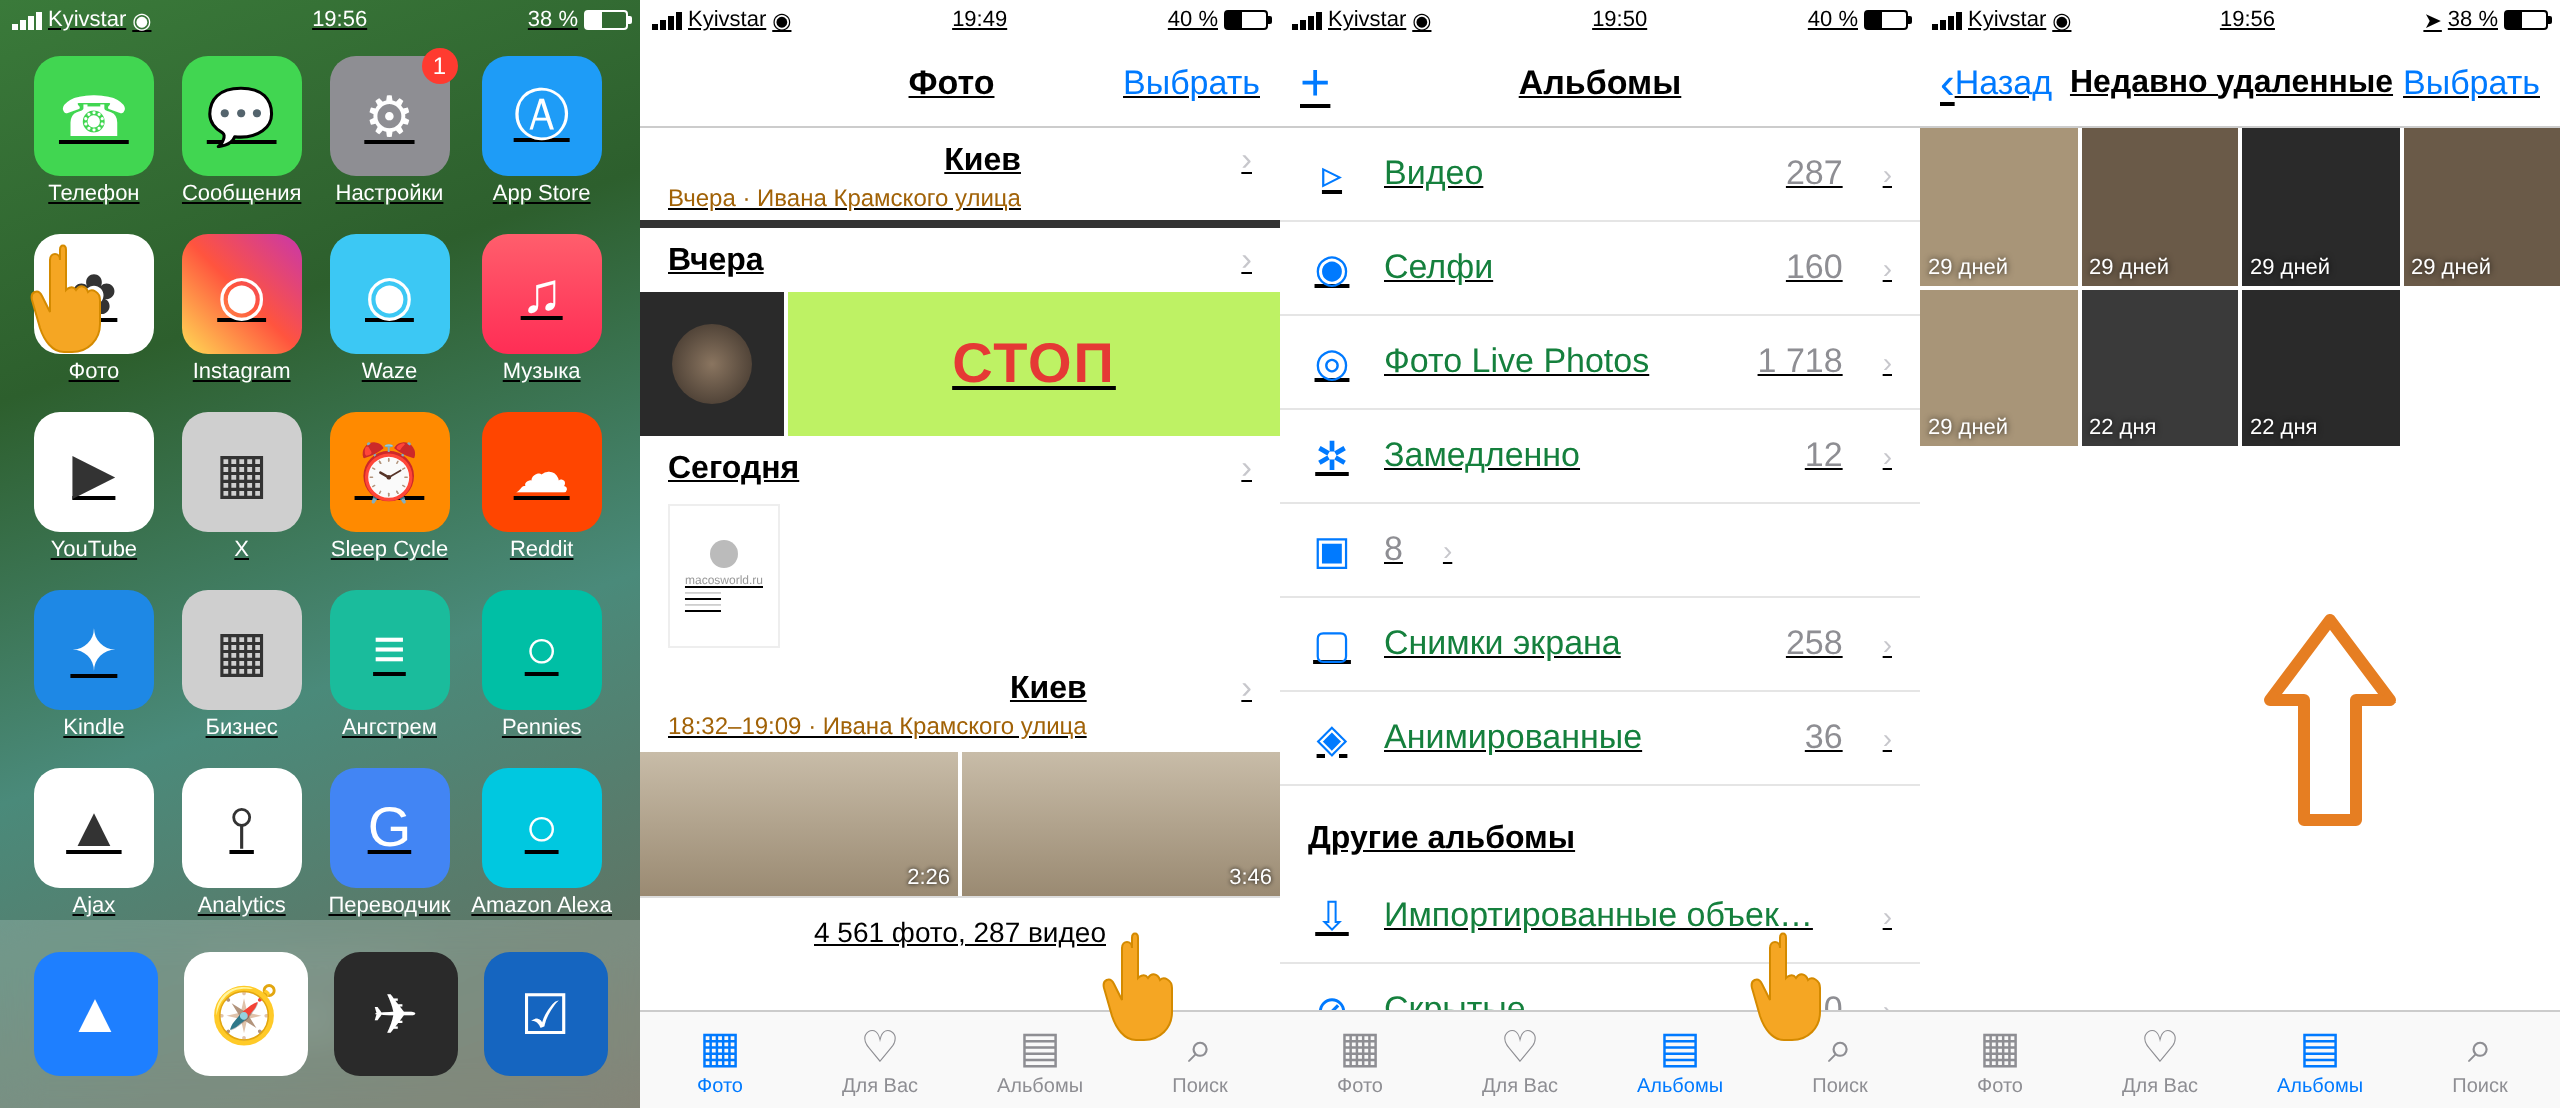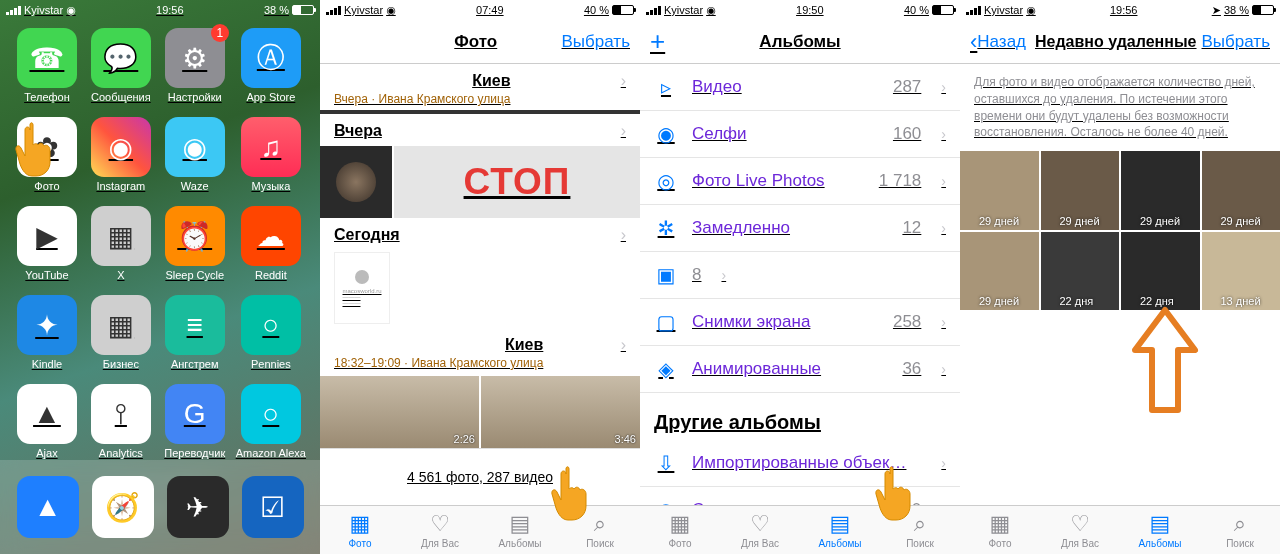--- a/index.html
+++ b/index.html
@@ -40,35 +40,35 @@
 .section-title { font-size: 16px; font-weight: 600; }
 .section-sub { font-size: 12px; color: #a16207; margin-top: 2px; }
 .chev { color: #c7c7cc; font-size: 16px; }
 .hdr-row { display: flex; justify-content: space-between; align-items: flex-start; padding: 8px 14px 4px; text-align: right; }
 .thumbs { display: flex; gap: 2px; padding: 2px 0 0 0; }
 .thumb { flex: 1; height: 72px; background: #7a6a5a; position: relative; }
 .thumb.dark { background: #2a2a2a; }
 .thumb.light { background: #d4c8b8; }
 .thumb-dur { position:absolute; bottom:3px; right:4px; color:#fff; font-size:11px; text-shadow:0 0 2px #000; }
 .doc-thumb { width: 56px; height: 72px; background:#fff; border:1px solid #eee; margin:4px 14px; display:flex; flex-direction:column; align-items:center; justify-content:center; font-size:6px; color:#999;}
-.summary-bar { padding: 20px; text-align: center; font-size: 14px; border-top: 0.5px solid #ddd; }
+.summary-bar { padding: 9px; text-align: center; font-size: 14px; border-top: 0.5px solid #ddd; }
 
 
 .album-row { display: flex; align-items: center; padding: 11px 14px; border-bottom: 0.5px solid #e5e5e5; gap: 14px; }
 .album-icon { width: 24px; height: 24px; color: #007aff; display:flex; align-items:center; justify-content:center; font-size:20px; }
-.album-name { flex: 1; color: #6d28d9; font-size: 17px; white-space:nowrap; overflow:hidden; text-overflow:ellipsis; }
+.album-name { flex: 1; color: #15803d; font-size: 17px; white-space:nowrap; overflow:hidden; text-overflow:ellipsis; }
 .album-count { color: #8e8e93; font-size: 17px; }
 .album-chev { color: #c7c7cc; font-size: 14px; margin-left: 6px; }
-.section-big { padding: 18px 14px 6px; font-size: 20px; font-weight: 700; }
+.section-big { padding: 18px 14px 6px; font-size: 16px; font-weight: 700; }
 
 
 .info-text { padding: 10px 14px; font-size: 12px; color: #8e8e93; line-height: 1.4; }
 .del-grid { display: grid; grid-template-columns: repeat(4, 1fr); gap: 2px; }
 .del-thumb { aspect-ratio: 1; background: #8a7a6a; position: relative; }
-.del-days { position: absolute; bottom: 3px; left: 19px; color: #fff; font-size: 11px; text-shadow: 0 0 3px rgba(0,0,0,0.8); }
+.del-days { position: absolute; bottom: 3px; left: 4px; color: #fff; font-size: 11px; text-shadow: 0 0 3px rgba(0,0,0,0.8); }
 
 
 .tab-bar { position: absolute; bottom: 0; left: 0; right: 0; height: 49px; background: #f9f9f9; border-top: 0.5px solid #ccc; display: flex; }
 .tab { flex: 1; display: flex; flex-direction: column; align-items: center; justify-content: center; gap: 2px; color: #8e8e93; }
 .tab.active { color: #007aff; }
 .tab-icon { font-size: 22px; height: 24px; display:flex; align-items:center; }
 .tab-label { font-size: 10px; }
 
 
 .hand { position: absolute; width: 50px; height: 60px; pointer-events: none; }
@@ -211,21 +211,21 @@
     <div class="sb-left">
         <div class="signal">
           <span></span>
           <span></span>
           <span></span>
           <span></span>
         </div>
         <span>Kyivstar</span>
         <span>◉</span>
       </div>
-    <span>07:49</span>
+    <span>19:49</span>
     <div class="sb-right">
         <span>40 %</span>
         <div class="battery">
           <div class="battery-fill" style="width:40%"></div>
         </div>
       </div>
   </div>
   <div class="nav-bar">
     <div class="nav-btn nav-left"></div>
     <div class="nav-title">Фото</div>
@@ -243,21 +243,21 @@
     <div class="hdr-row">
       <div>
           <div class="section-title">Вчера</div>
         </div>
       <span class="chev">›</span>
     </div>
     <div class="thumbs">
       <div class="thumb dark" style="flex:0 0 72px; display:flex; align-items:center; justify-content:center;">
           <div style="width:40px;height:40px;border-radius:50%;background:radial-gradient(#8a7560,#3a3028);"></div>
         </div>
-      <div class="thumb" style="flex:1; background:#e5e5e5; display:flex; align-items:center; justify-content:center; color:#e53935; font-weight:900; font-size:37px; letter-spacing:1px;">СТОП</div>
+      <div class="thumb" style="flex:1; background:#bef264; display:flex; align-items:center; justify-content:center; color:#e53935; font-weight:900; font-size:28px; letter-spacing:1px;">СТОП</div>
     </div>
     <div class="hdr-row">
       <div>
           <div class="section-title">Сегодня</div>
         </div>
       <span class="chev">›</span>
     </div>
     <div class="doc-thumb"><div style="width:14px;height:14px;border-radius:50%;background:#bbb;margin-bottom:4px"></div>macosworld.ru<br>———<br>———</div>
     <div class="hdr-row">
       <div>
@@ -437,21 +437,20 @@
       </div>
   </div>
   <div class="nav-bar">
     <div class="nav-btn nav-left">
         <span style="font-size:22px">‹</span>
         <span>Назад</span>
       </div>
     <div class="nav-title" style="font-size:16px">Недавно удаленные</div>
     <div class="nav-btn" style="text-align:right">Выбрать</div>
   </div>
-  <div class="info-text">Для фото и видео отображается количество дней, оставшихся до удаления. По истечении этого времени они будут удалены без возможности восстановления. Осталось не более 40 дней.</div>
   <div class="del-grid" id="s4-grid">
       <div class="del-thumb" style="background: rgb(168, 149, 120);">
         <div class="del-days">29 дней</div>
       </div>
       <div class="del-thumb" style="background: rgb(106, 90, 72);">
         <div class="del-days">29 дней</div>
       </div>
       <div class="del-thumb" style="background: rgb(42, 42, 42);">
         <div class="del-days">29 дней</div>
       </div>
@@ -459,23 +458,20 @@
         <div class="del-days">29 дней</div>
       </div>
       <div class="del-thumb" style="background: rgb(168, 149, 120);">
         <div class="del-days">29 дней</div>
       </div>
       <div class="del-thumb" style="background: rgb(58, 58, 58);">
         <div class="del-days">22 дня</div>
       </div>
       <div class="del-thumb" style="background: rgb(42, 42, 42);">
         <div class="del-days">22 дня</div>
-      </div>
-      <div class="del-thumb" style="background: rgb(200, 184, 152);">
-        <div class="del-days">13 дней</div>
       </div>
     </div>
   <div class="arrow-up" style="right:70px; top:300px;">
     <svg viewBox="0 0 90 120">
         <path d="M45 10 L75 50 L58 50 L58 110 L32 110 L32 50 L15 50 Z" fill="none" stroke="#e67e22" stroke-width="6" stroke-linejoin="round"></path>
     <path d="M45 10 L75 50 L58 50 L58 110 L32 110 L32 50 L15 50 Z" fill="#fff" fill-opacity="0" stroke="#e67e22" stroke-width="3" stroke-dasharray="4 3"></path>
       </svg>
   </div>
   <div class="tab-bar" id="s4-tabs">
       <div class="tab">

